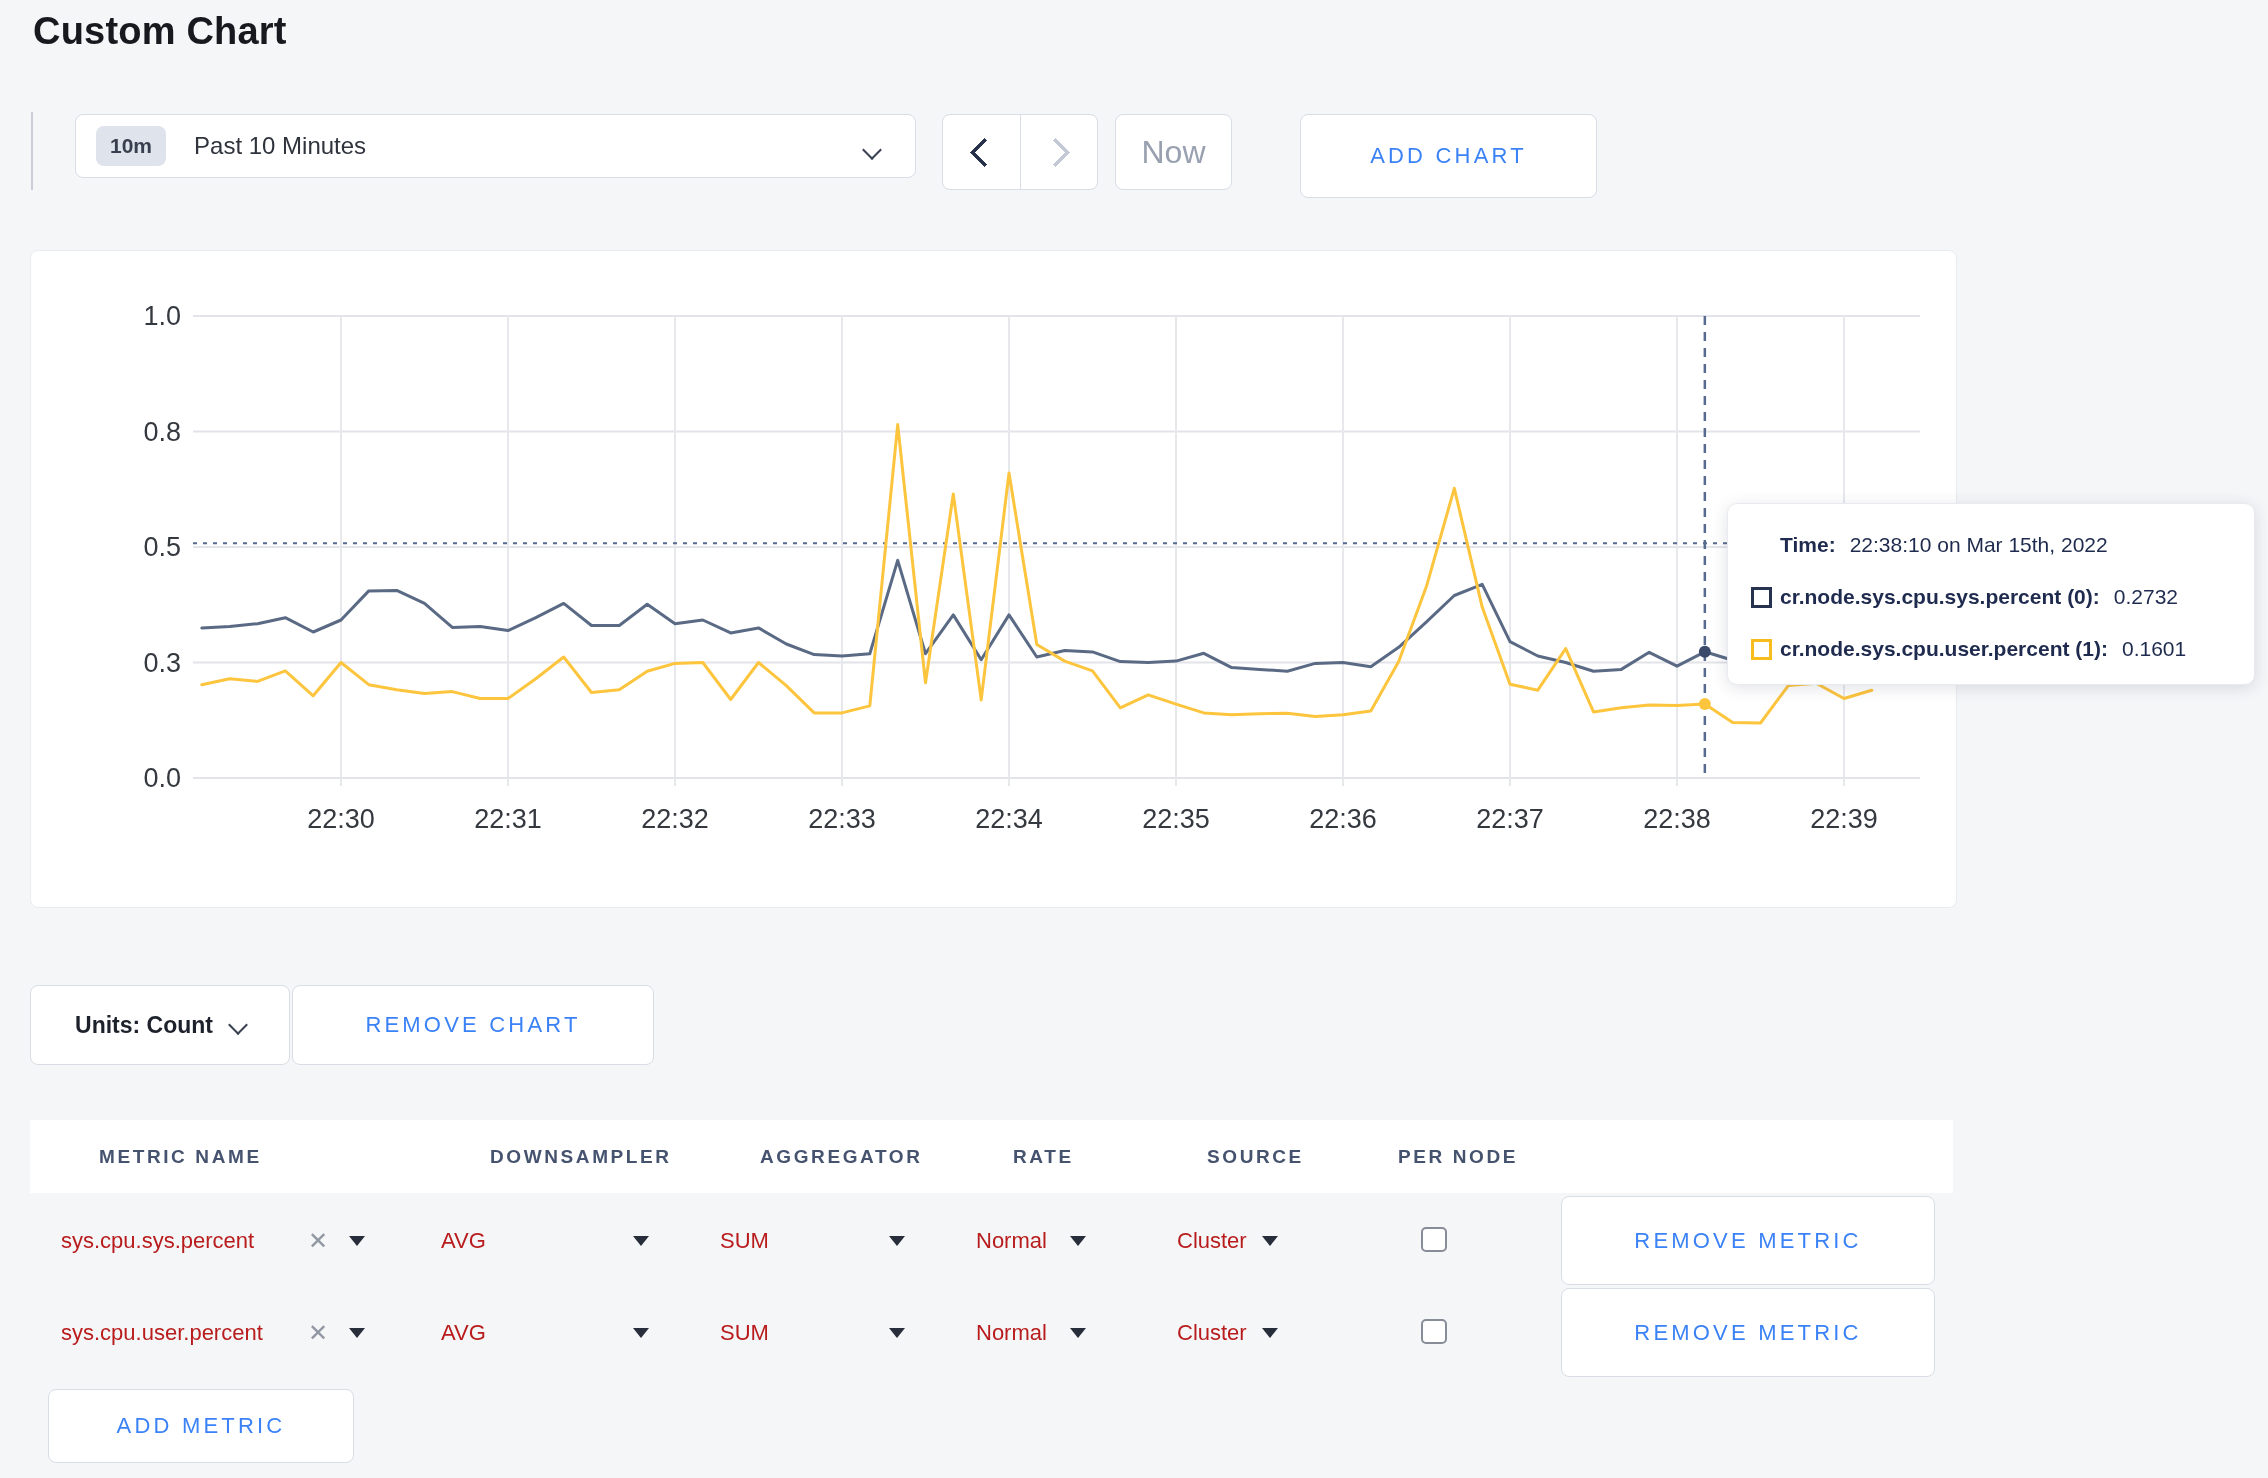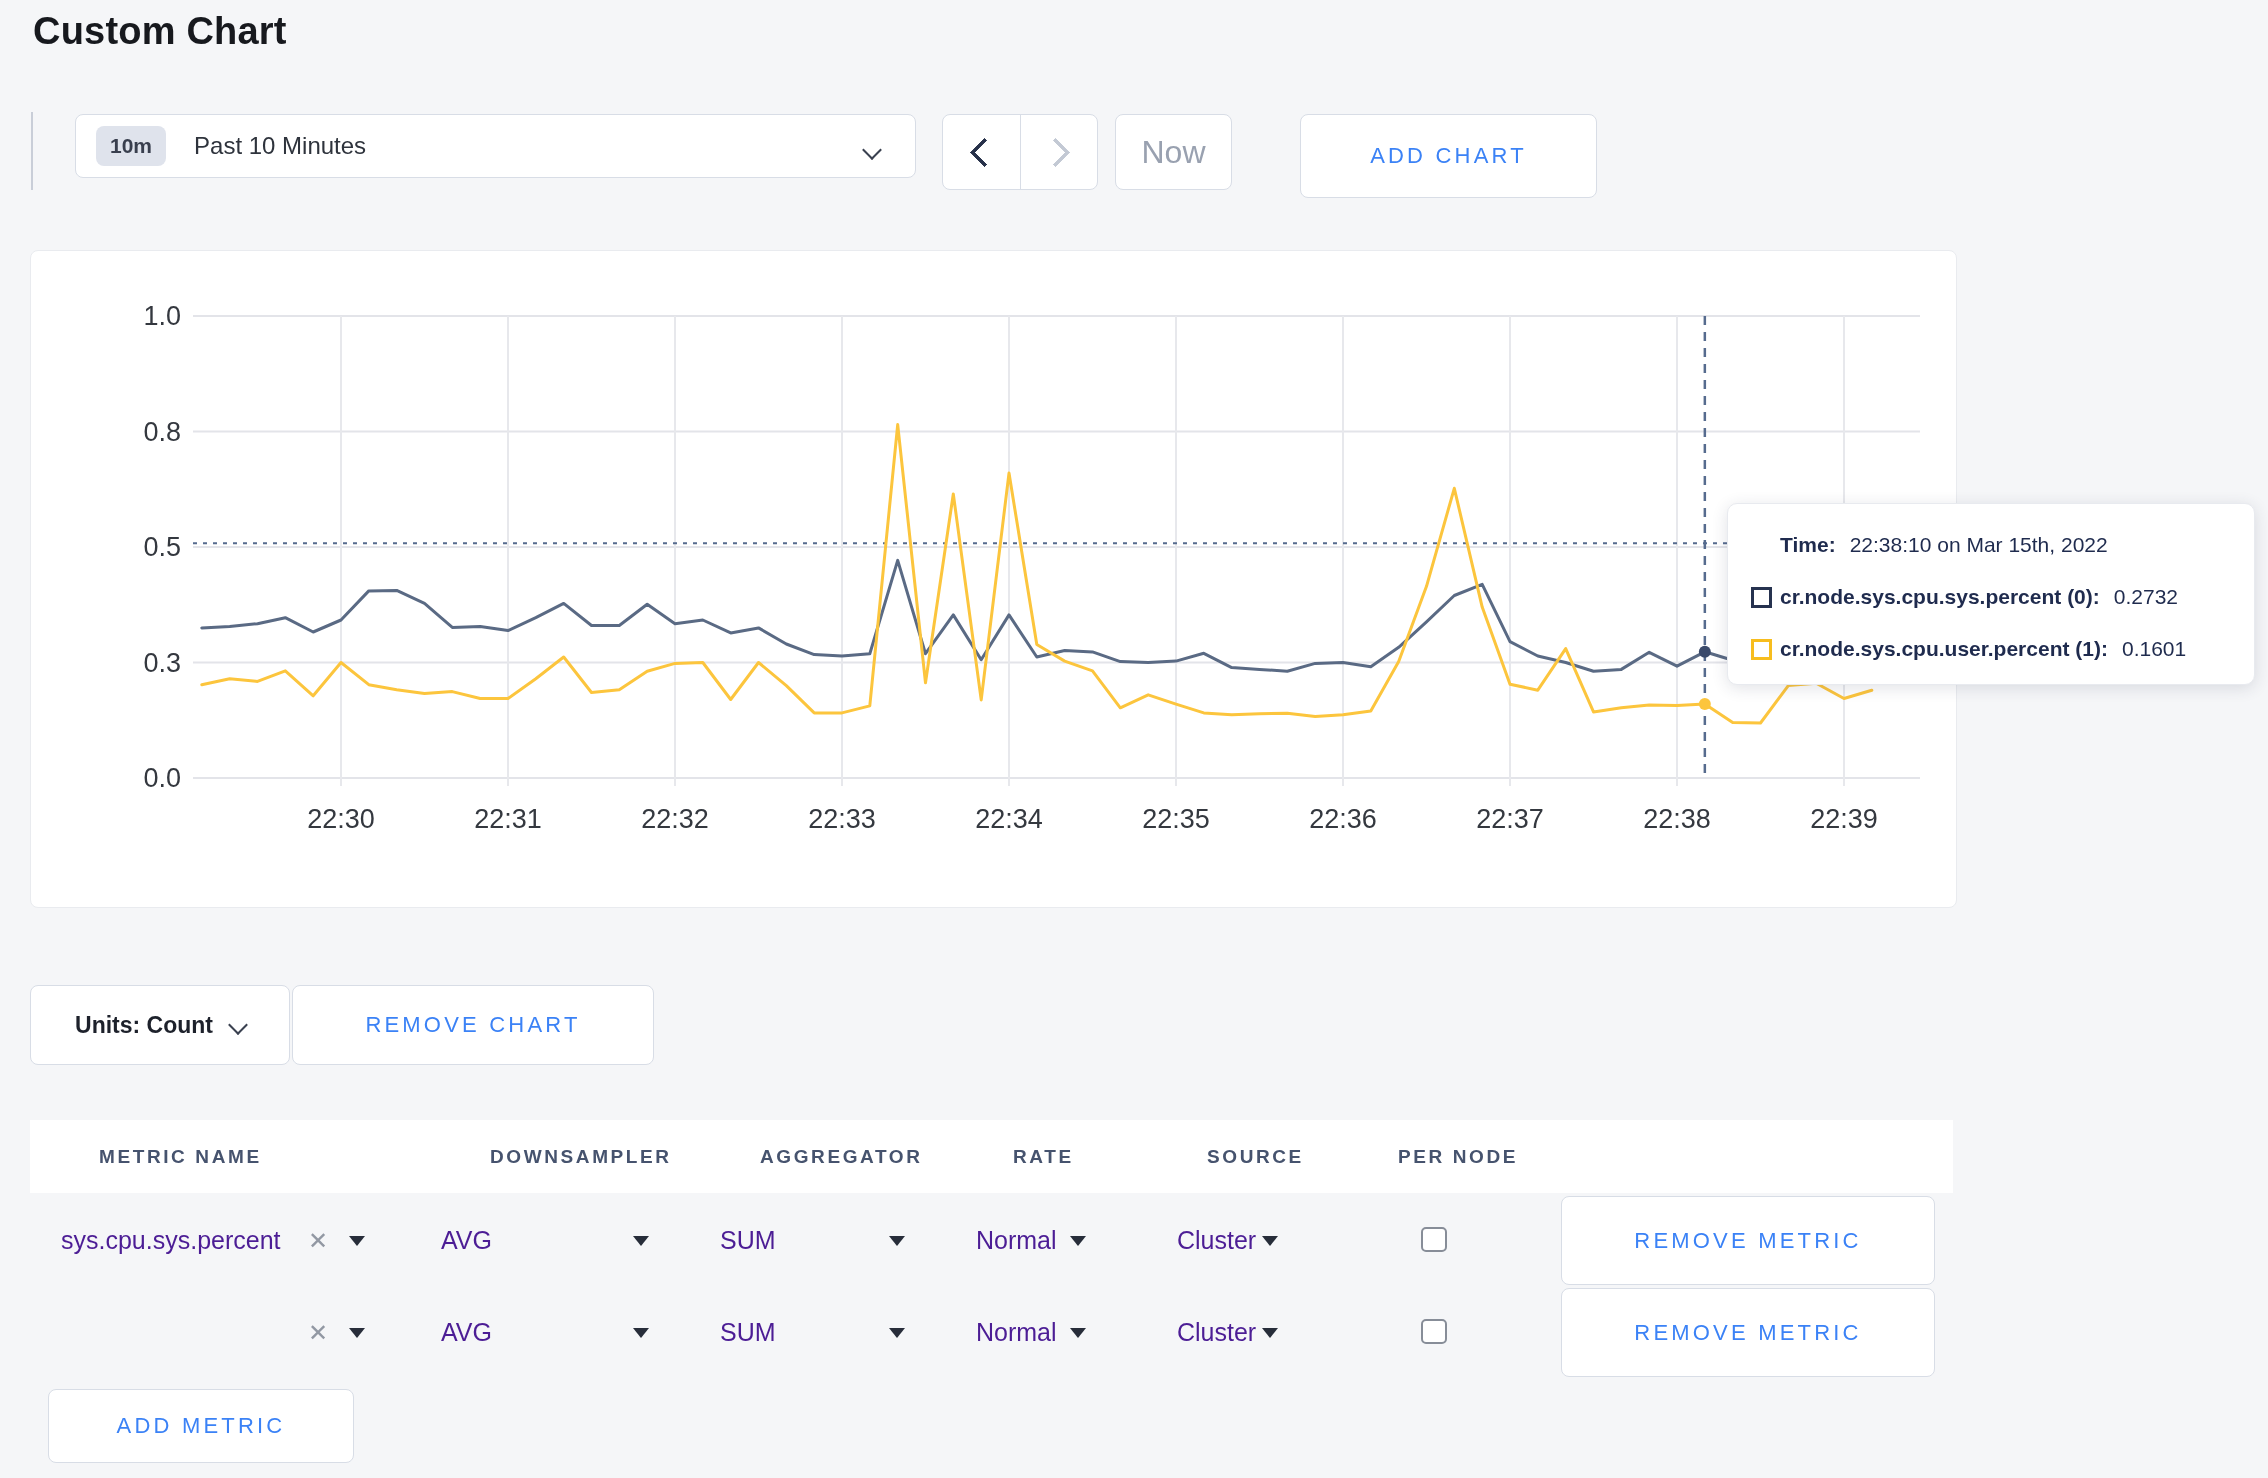--- a/index.html
+++ b/index.html
@@ -28,21 +28,21 @@
   .tt-row.time{padding-left:52px;}
   .tt-label{font-weight:700;}
   .tt-value{font-weight:400;margin-left:14px;}
   .tt-icon{width:15px;height:15px;border:3px solid;margin-right:8px;background:#fff;}
   .units-select{left:30px;top:985px;width:260px;height:80px;display:flex;align-items:center;justify-content:center;cursor:pointer;}
   .units-label{font-size:23px;font-weight:700;color:#1d212b;margin-right:18px;}
   .remove-chart{left:292px;top:985px;width:362px;height:80px;}
   .thead-band{left:30px;top:1120px;width:1923px;height:73px;background:#fff;}
   .th{position:absolute;top:0;height:73px;display:flex;align-items:center;font-size:19px;font-weight:600;letter-spacing:2.6px;color:#46536e;}
   .row{position:absolute;left:0;width:2268px;height:89px;}
-  .cell{position:absolute;top:0;height:89px;display:flex;align-items:center;font-size:25px;color:#4c1d95;}
+  .cell{position:absolute;top:0;height:89px;display:flex;align-items:center;font-size:22px;color:#b91c1c;}
   .x-icon{font-size:24px;color:#9298a3;cursor:pointer;}
   .caret{width:0;height:0;border-left:8px solid transparent;border-right:8px solid transparent;border-top:10px solid #272d3a;cursor:pointer;}
   .checkbox{position:absolute;left:1421px;top:31px;width:26px;height:25px;border:2px solid #878d98;border-radius:5px;background:#fff;box-sizing:border-box;cursor:pointer;}
   .remove-metric{position:absolute;left:1561px;width:374px;height:89px;}
   .add-metric{left:48px;top:1389px;width:306px;height:74px;}
 </style>
 </head>
 <body>
 
 <div class="canvas">
@@ -164,20 +164,21 @@
           <div class="caret"></div>
         </div>
         <div class="cell" style="left: 1177px;">Cluster</div>
         <div class="cell" style="left: 1262px;">
           <div class="caret"></div>
         </div>
         <div class="checkbox"></div>
         <div class="remove-metric box btn-blue">REMOVE METRIC</div>
       </div>
       <div class="row abs" style="top: 1288px;">
+        <div class="cell" style="left: 61px;">sys.cpu.user.percent</div>
         <div class="cell x-icon" style="left: 308px;">✕</div>
         <div class="cell" style="left: 349px;">
           <div class="caret"></div>
         </div>
         <div class="cell" style="left: 441px;">AVG</div>
         <div class="cell" style="left: 633px;">
           <div class="caret"></div>
         </div>
         <div class="cell" style="left: 720px;">SUM</div>
         <div class="cell" style="left: 889px;">

